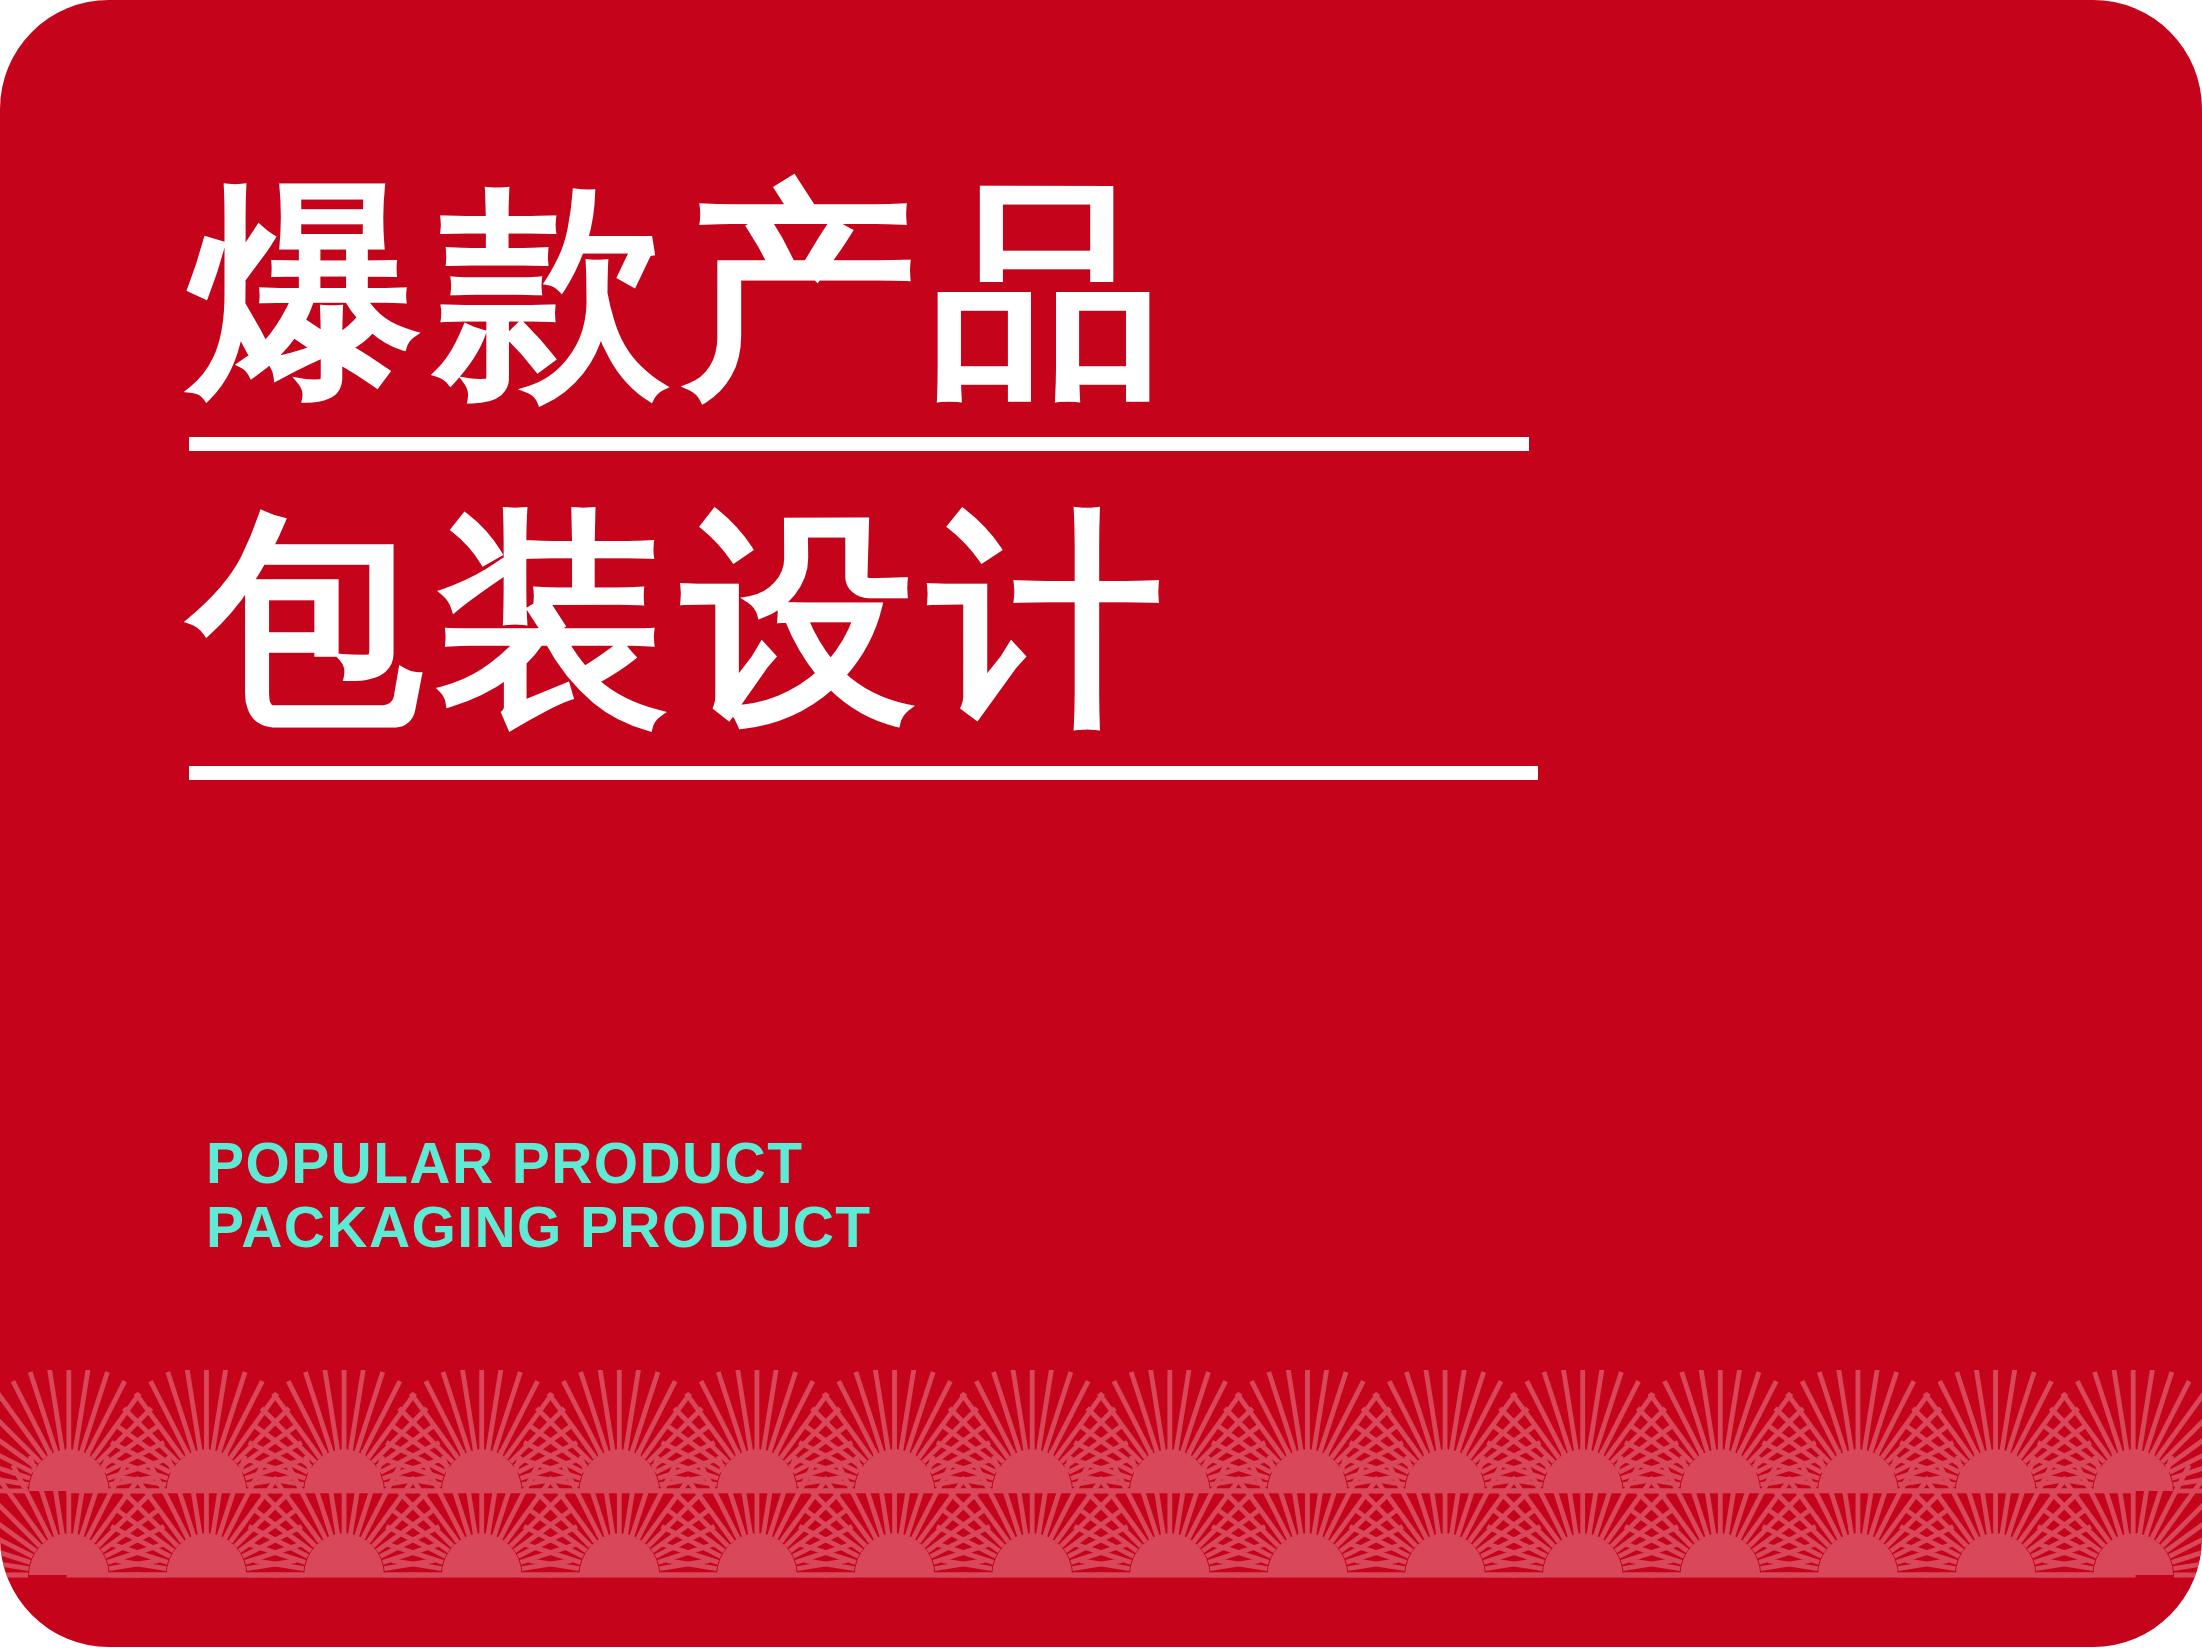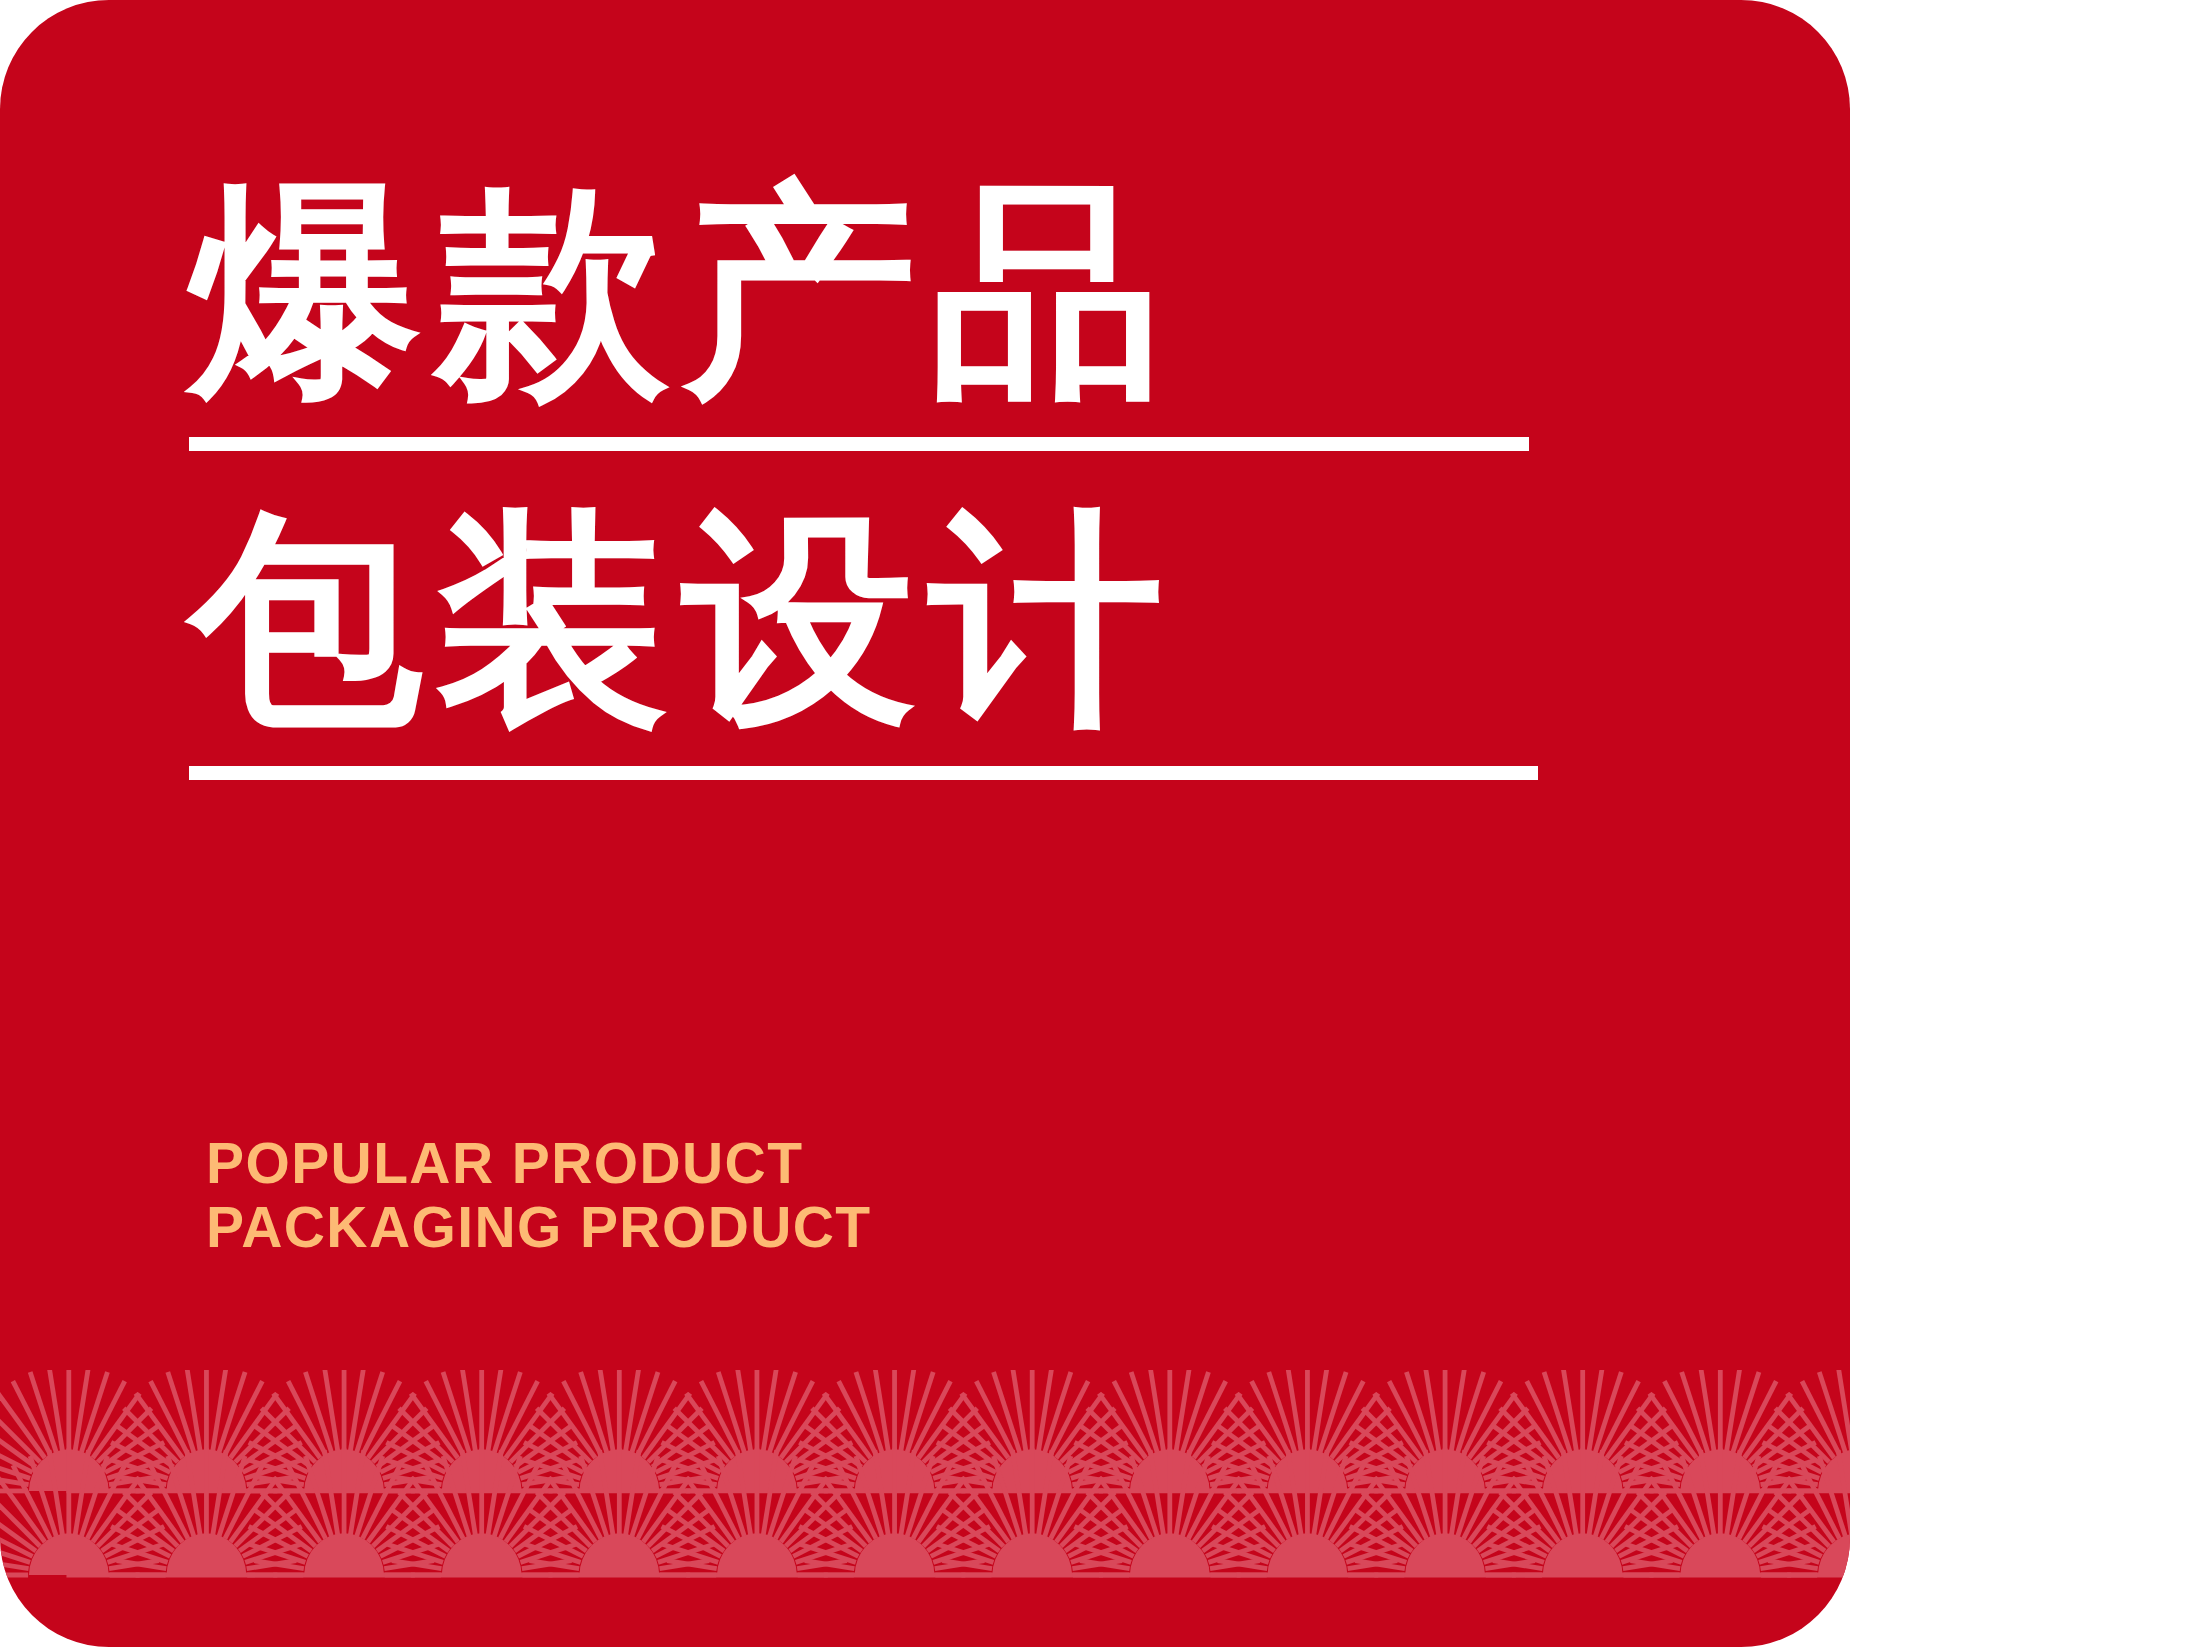--- a/index.html
+++ b/index.html
@@ -19,21 +19,21 @@
     width: 2202px;
     height: 1648px;
     background: #ffffff;
   }
 
   
   .card {
     position: absolute;
     left: 0px;
     top: 0px;
-    width: 1850px;
+    width: 2202px;
     height: 1647px;
     background: #C5041B;
     border-radius: 109px;
     overflow: hidden;
   }
 
   
   .headline {
     position: absolute;
     left: 189px;
@@ -80,21 +80,21 @@
     left: 206px;
     top: 1132px;
   }
 
   .en-line {
     font-family: "Liberation Sans", sans-serif;
     font-weight: 700;
     font-size: 57px;
     line-height: 1.12;
     letter-spacing: 1.4px;
-    color: #fdba74;
+    color: #5eead4;
     white-space: nowrap;
     margin: 0;
   }
 
   
   .ornament {
     position: absolute;
     left: 0;
     bottom: 0;
     width: 2202px;

